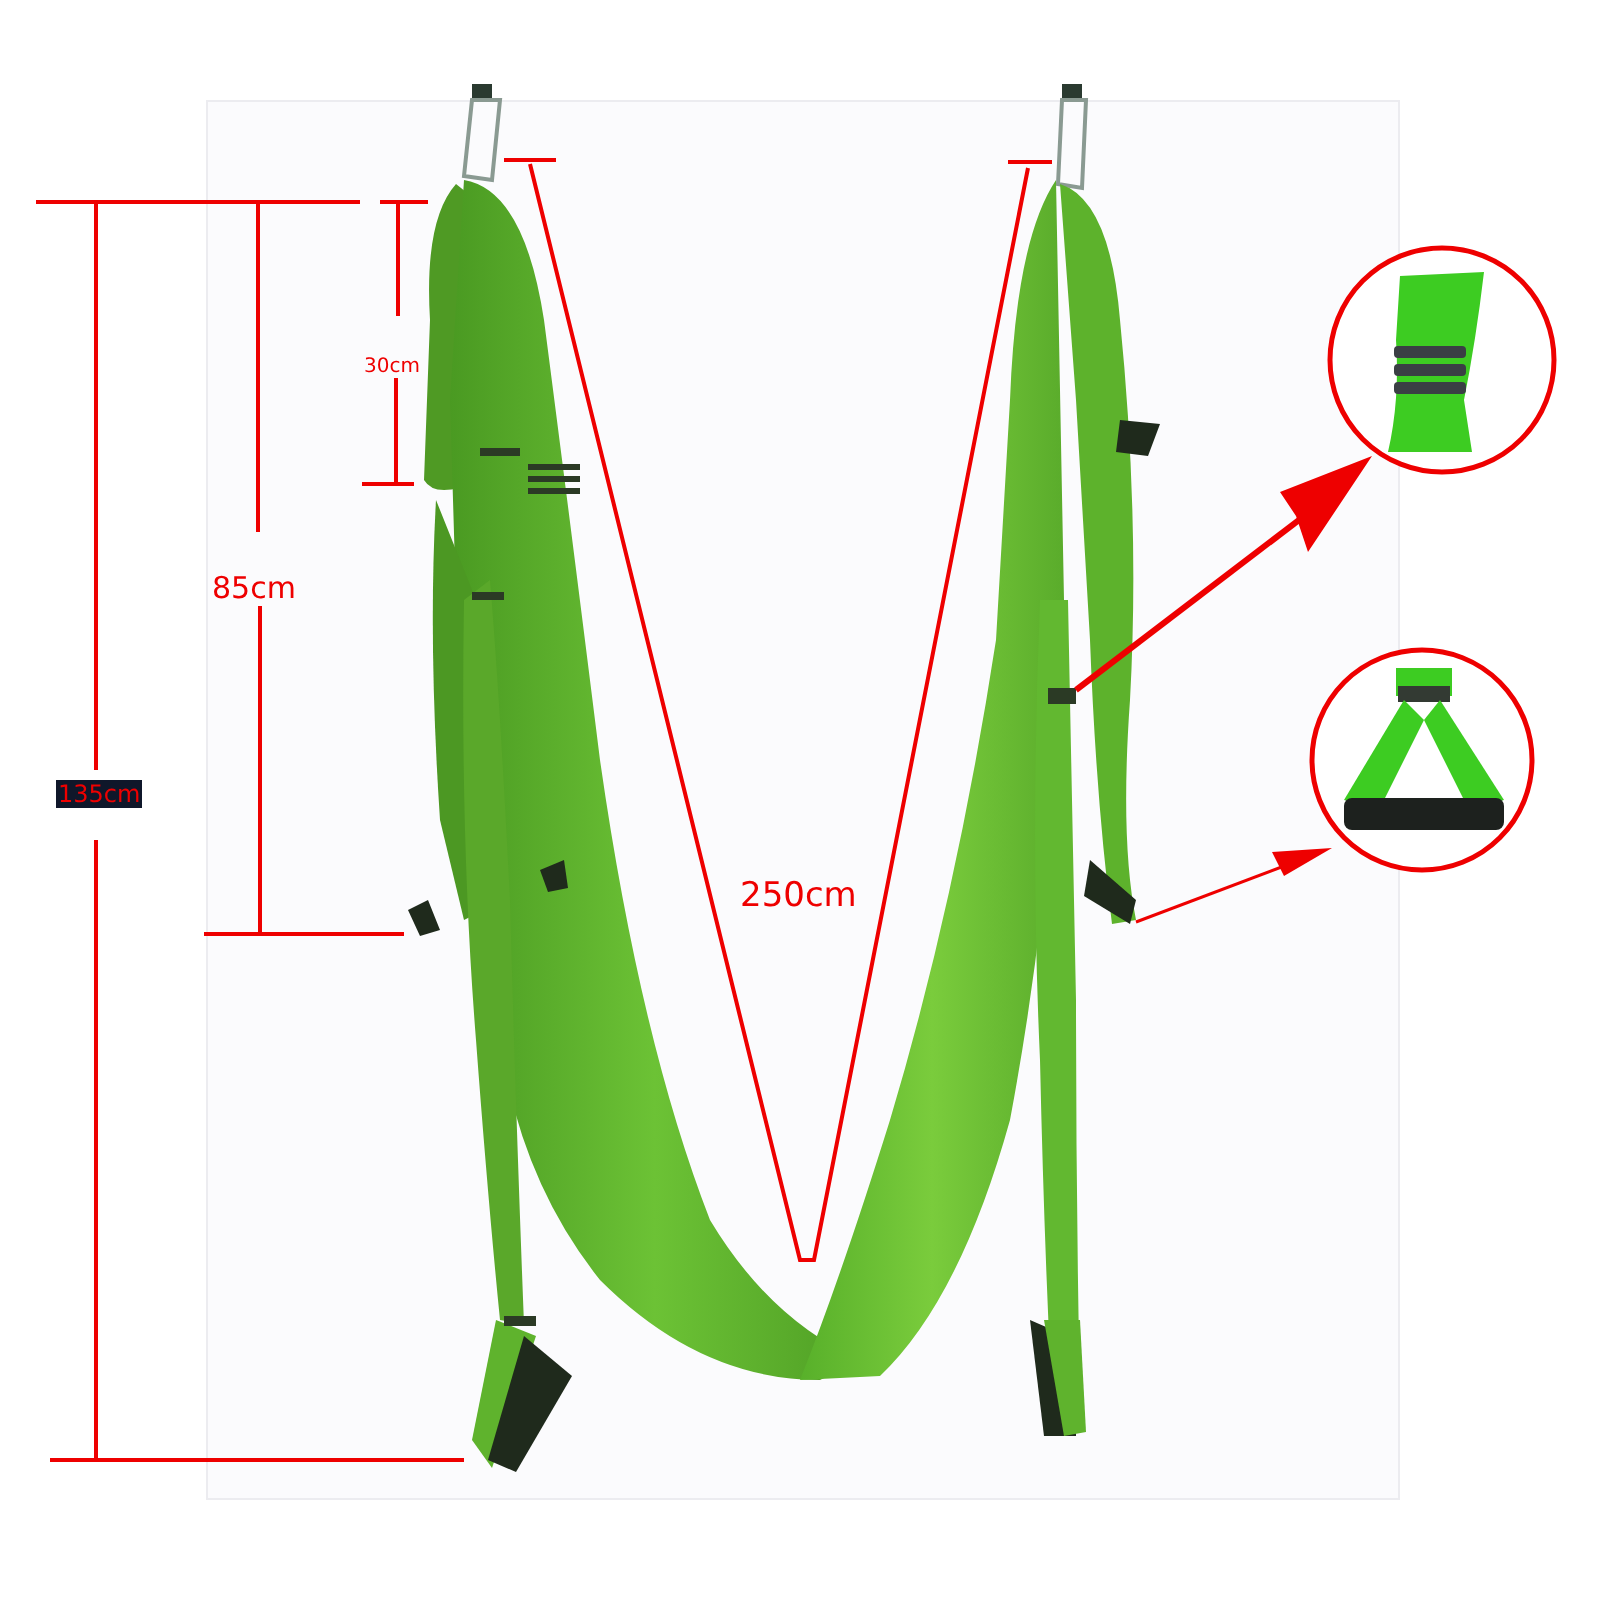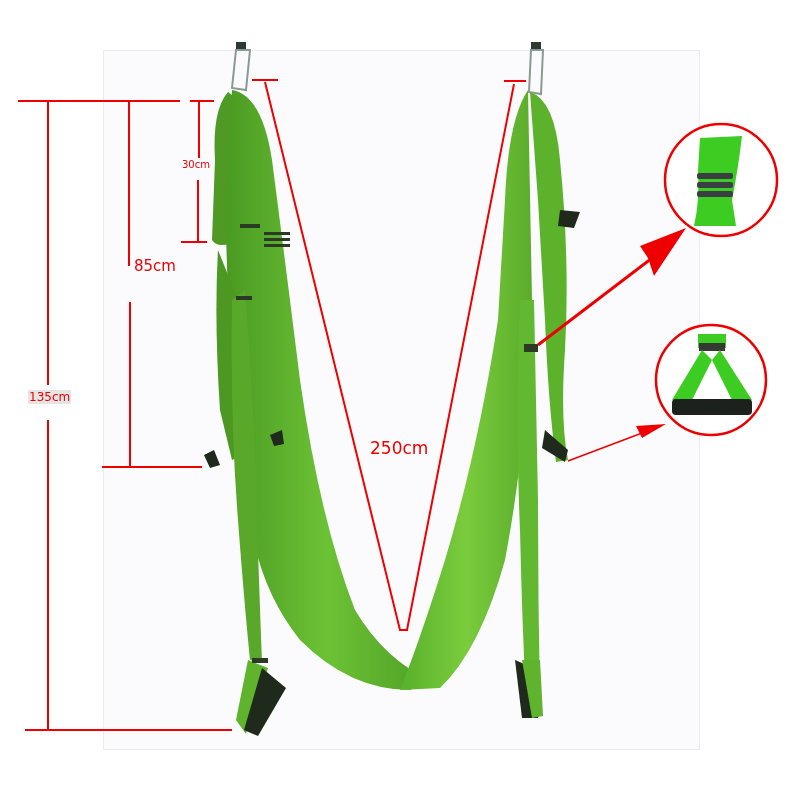--- a/index.html
+++ b/index.html
@@ -1,21 +1,21 @@
 <!DOCTYPE html>
 <html><head>
 <meta charset="utf-8">
 <style>
   html, body { margin: 0; padding: 0; background: #ffffff; }
   body { width: 800px; height: 800px; position: relative; overflow: hidden; font-family: "Liberation Sans", sans-serif; }
   .photo-bg { position: absolute; left: 103px; top: 50px; width: 595px; height: 698px; background: #fbfbfd; border: 1px solid #ececf0; }
   svg.scene { position: absolute; left: 0; top: 0; width: 800px; height: 800px; }
-  .label { position: absolute; color: #ee0000; font-family: "DejaVu Sans", sans-serif; white-space: nowrap; background: #e5e5e5; padding: 0 1px; }
-  .lbl-30 { left: 181px; top: 159px; font-size: 10px; background: #fbfbfd; }
-  .lbl-85 { left: 105px; top: 257px; font-size: 15px; background: #fbfbfd; margin-left: 28px; }
+  .label { position: absolute; color: #ee0000; font-family: "DejaVu Sans", sans-serif; white-space: nowrap; background: #0f172a; padding: 0 1px; }
+  .lbl-30 { left: 181px; top: 178px; font-size: 10px; background: #fbfbfd; }
+  .lbl-85 { left: 105px; top: 285px; font-size: 15px; background: #fbfbfd; }
   .lbl-135 { left: 28px; top: 390px; font-size: 12px; }
   .lbl-250 { left: 369px; top: 438px; font-size: 17px; background: transparent; text-align: right; }
 </style>
 </head>
 <body>
 
 <div class="photo-bg"></div>
 
 <svg class="scene" viewBox="0 0 800 800">
   <defs>

